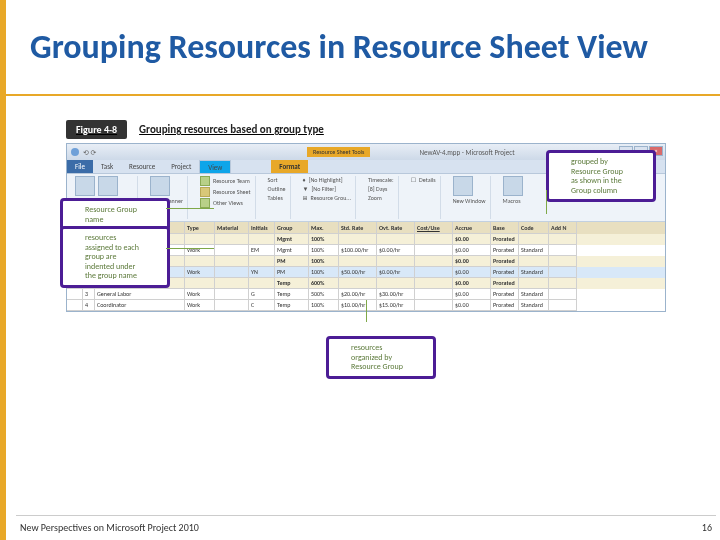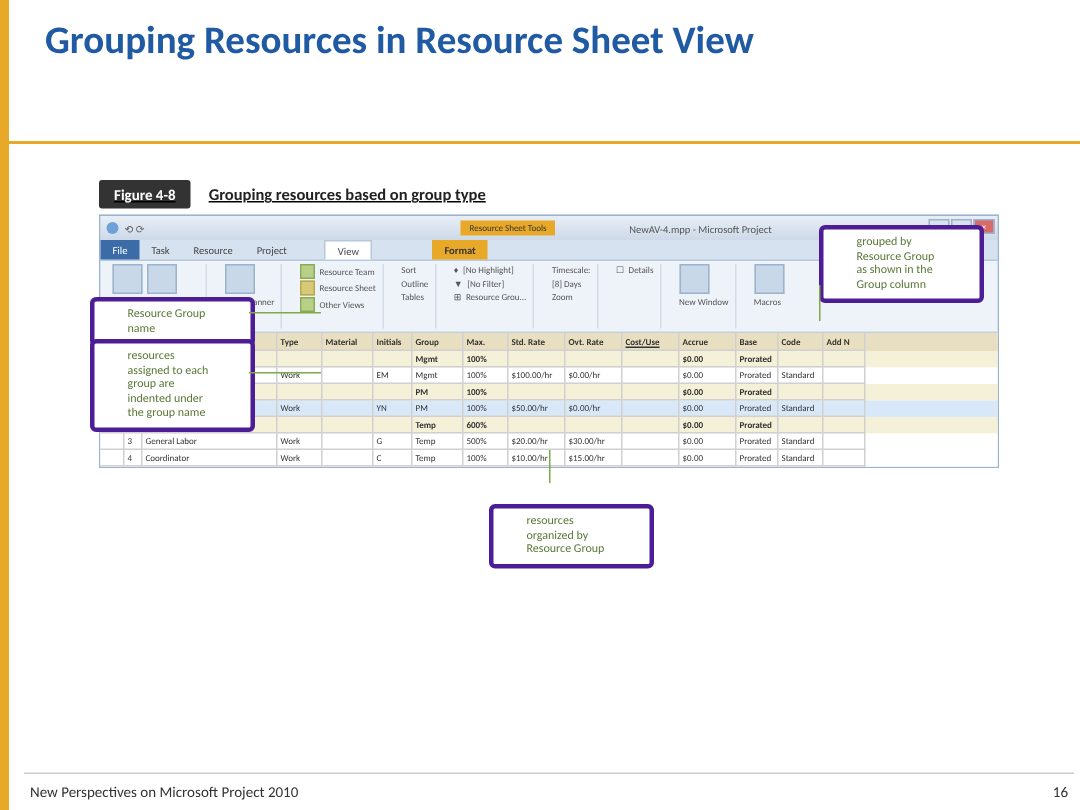--- a/index.html
+++ b/index.html
@@ -1,34 +1,34 @@
 <!DOCTYPE html>
 <html><head>
 <meta charset="utf-8">
 <style>
 * { margin:0; padding:0; box-sizing:border-box; }
 body { width:720px; height:540px; background:#fff; font-family:Calibri,Arial,sans-serif; position:relative; overflow:hidden; }
 .slide { width:720px; height:540px; position:relative; border-left:6px solid #e8a828; }
-.title { font-size:26px; font-weight:bold; color:#1f5aa3; padding:12px 0 0 24px; line-height:1.1; }
+.title { font-size:34px; font-weight:bold; color:#1f5aa3; padding:28px 0 0 24px; line-height:1.1; }
 .title-underline { position:absolute; top:94px; left:0; width:720px; height:2px; background:#e8a828; }
 .figure { position:absolute; top:120px; left:60px; width:600px; }
 .figcap { display:flex; align-items:center; margin-bottom:4px;text-decoration:underline; }
 .figcap-label { background:#333; color:#fff; font-size:10px; padding:3px 10px; border-radius:2px; font-weight:bold; }
 .figcap-text { font-size:11px; font-weight:bold; margin-left:12px; color:#222; }
 .app { background:#dce6f2; border:1px solid #9bb3cc; position:relative; font-size:7px; color:#333; }
 .app-top { height:16px; background:linear-gradient(#e8eef6,#cdd9e8); display:flex; align-items:center; padding:0 4px; position:relative; }
 .app-top .dot { width:8px; height:8px; border-radius:50%; background:#6fa0d8; margin-right:4px; }
 .app-top .title-text { font-size:7px; color:#555; position:absolute; left:50%; transform:translateX(-50%); }
 .win-btns { position:absolute; right:2px; top:2px; display:flex; gap:1px; }
 .win-btns span { width:14px; height:10px; background:#d9e2ef; border:1px solid #9bb3cc; display:inline-flex; align-items:center; justify-content:center; font-size:6px; }
 .win-btns .close { background:#d96a6a; color:#fff; }
 .tabs { display:flex; background:#d7e2f0; border-bottom:1px solid #b8c8db; height:14px; }
 .tab { padding:1px 8px; font-size:7px; color:#444; display:flex; align-items:center; }
 .tab.file { background:#3b6ca8; color:#fff; }
-.tab.active { background:#ffffff; border:1px solid #b8c8db; border-bottom:none;margin-left:17px; }
+.tab.active { background:#0ea5e9; border:1px solid #b8c8db; border-bottom:none; }
 .tab.highlight { background:#e8a828; color:#333; font-weight:bold; }
 .ribbon { background:#eef3f9; border-bottom:1px solid #c2d0e0; height:48px; display:flex; padding:2px 4px; gap:8px; }
 .rgrp { display:flex; flex-direction:column; gap:1px; font-size:6px; color:#555; padding:0 4px; border-right:1px solid #d2dce8; }
 .rgrp .row { display:flex; gap:3px; align-items:center; }
 .rgrp .ico { width:10px; height:10px; background:#b8d088; border:1px solid #8aaa55; }
 .rgrp .ico2 { width:10px; height:10px; background:#d8c878; border:1px solid #b8a855; }
 .rgrp .big { width:20px; height:20px; background:#c8d8e8; border:1px solid #9bb3cc; }
 .sheet { background:#fff; }
 .shdr { display:flex; background:#e8dfc0; font-size:6px; font-weight:bold; height:12px; }
 .shdr div, .srow div { border-right:1px solid #d0d0d0; border-bottom:1px solid #d0d0d0; padding:1px 2px; overflow:hidden; white-space:nowrap; display:flex; align-items:center; }

